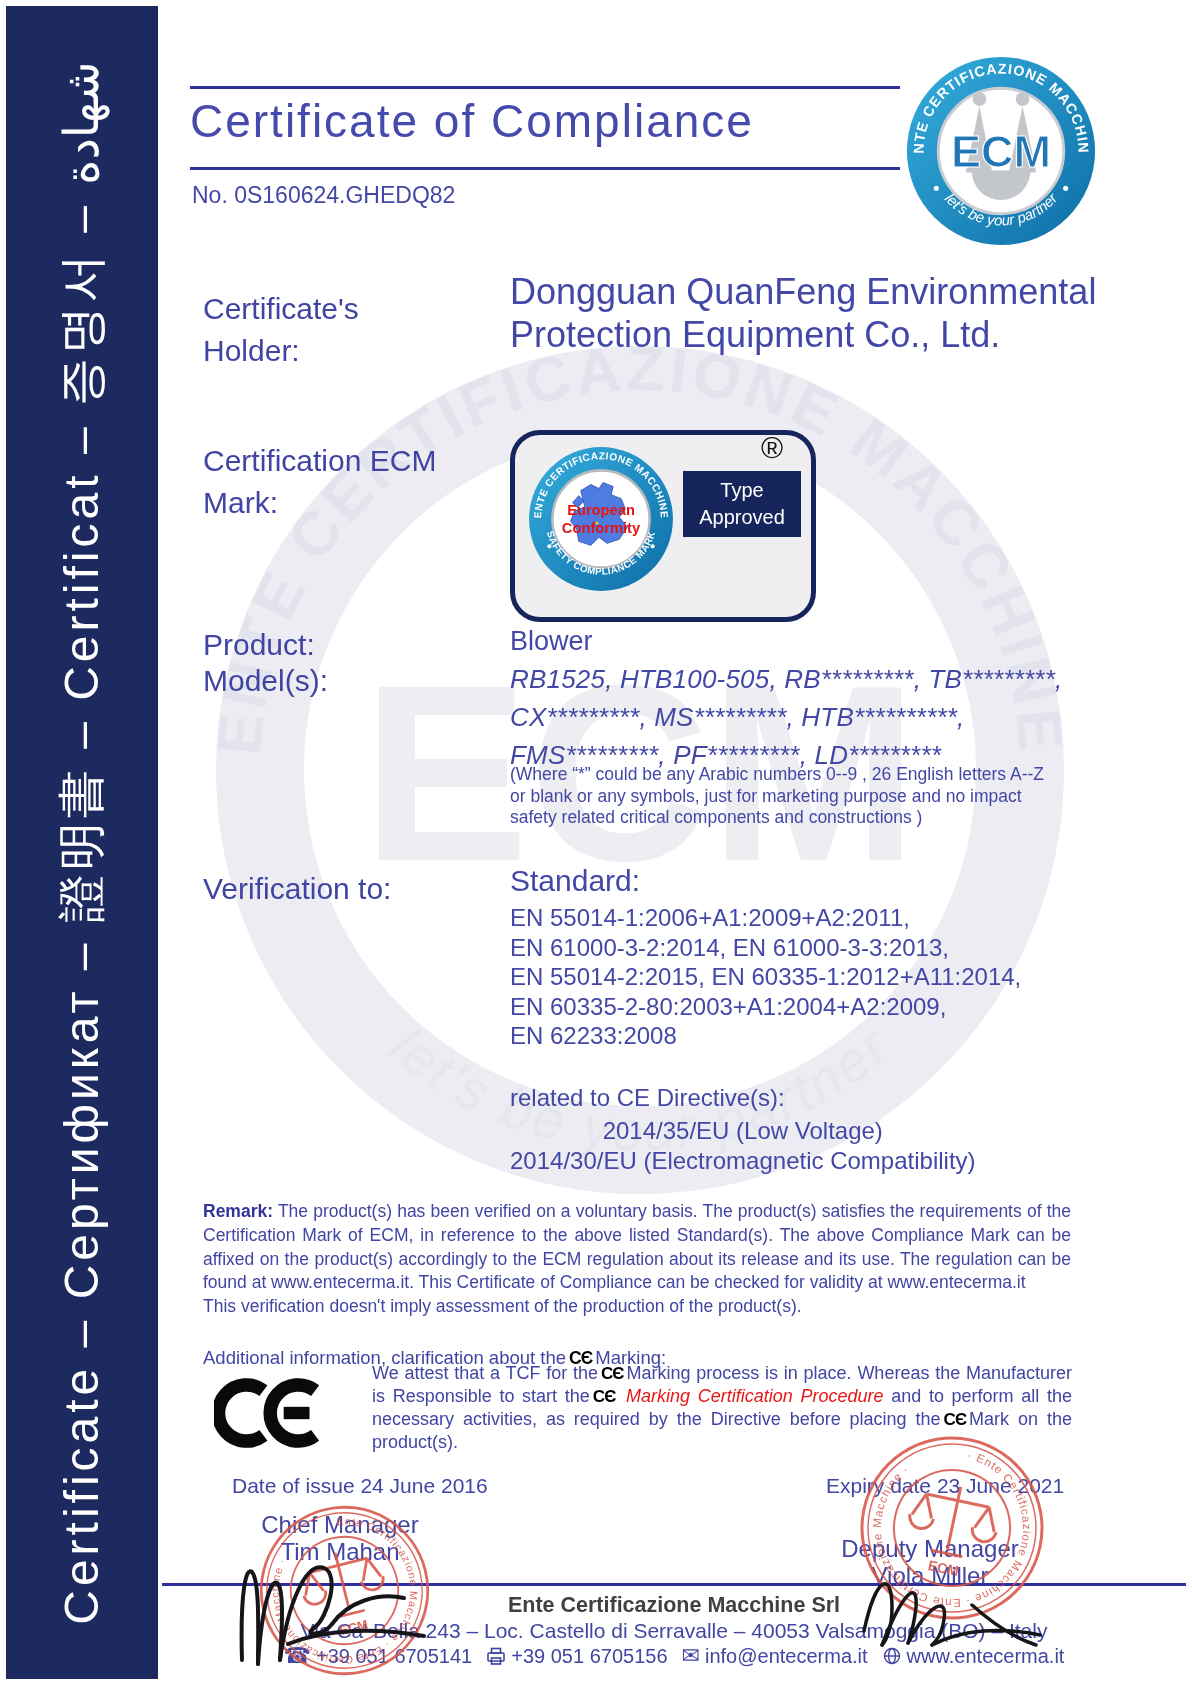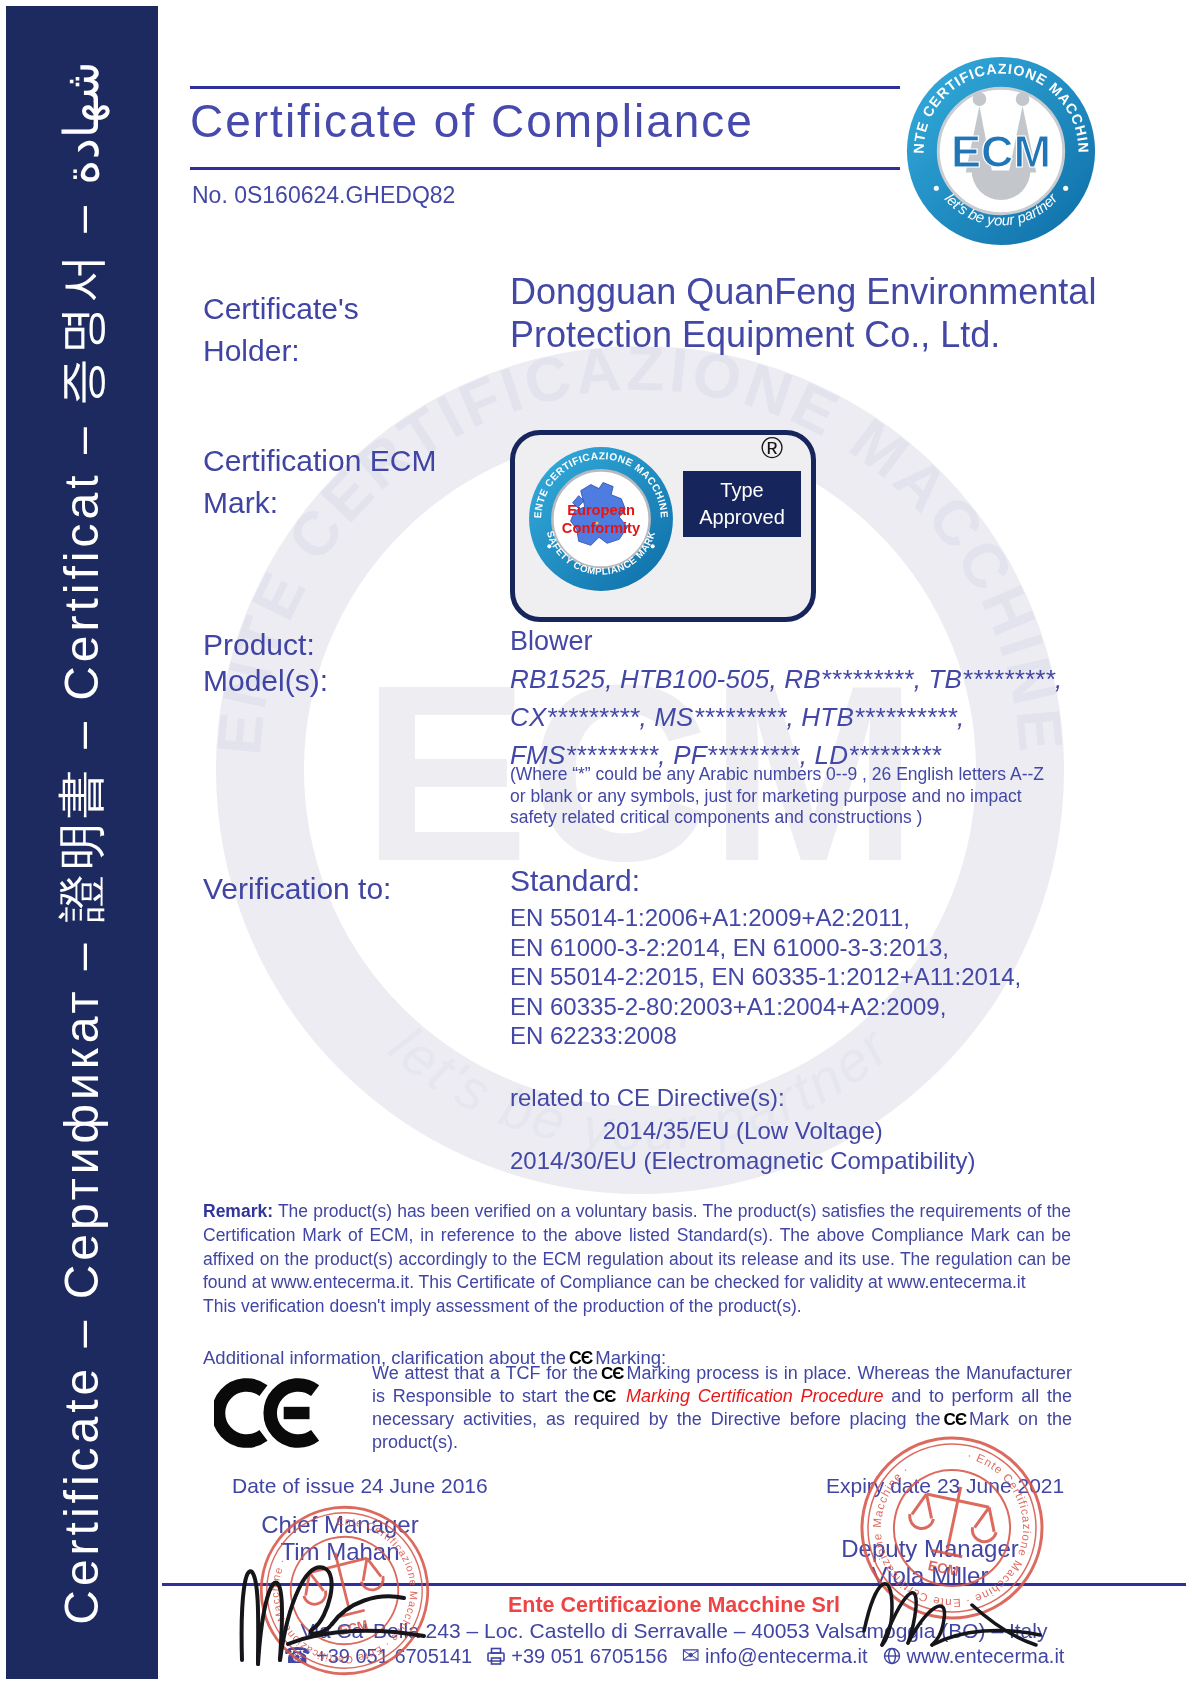--- a/index.html
+++ b/index.html
@@ -50,21 +50,21 @@
   .red-it{color:#e81717;font-style:italic;}
   
   .date-line{position:absolute;top:1474px;font-size:21px;color:#4145a3;z-index:2;}
   .signoff{position:absolute;top:1511px;width:230px;text-align:center;font-size:24px;
         line-height:27px;color:#4145a3;z-index:2;}
   .stamp{position:absolute;z-index:6;opacity:0.88;}
   .signature{position:absolute;z-index:7;}
   
   .footer-rule{position:absolute;left:162px;top:1583px;width:1024px;height:3px;background:#2e2f9c;z-index:2;}
   .footer-company{position:absolute;left:162px;top:1593px;width:1024px;text-align:center;
-        font-size:21.5px;font-weight:700;color:#ef4444;z-index:2;}
+        font-size:21.5px;font-weight:700;color:#404040;z-index:2;}
   .footer-addr{position:absolute;left:162px;top:1619px;width:1024px;text-align:center;
         font-size:21px;color:#4145a3;z-index:2;}
   .footer-contact{position:absolute;left:162px;top:1643px;width:1024px;display:flex;
         justify-content:center;align-items:center;gap:14px;font-size:20px;color:#4145a3;z-index:2;}
   .footer-contact .ic{font-size:22px;}
   .footer-contact svg{vertical-align:-3px;}
   .contact-item{display:flex;align-items:center;gap:5px;}
 </style>
 </head>
 <body>

